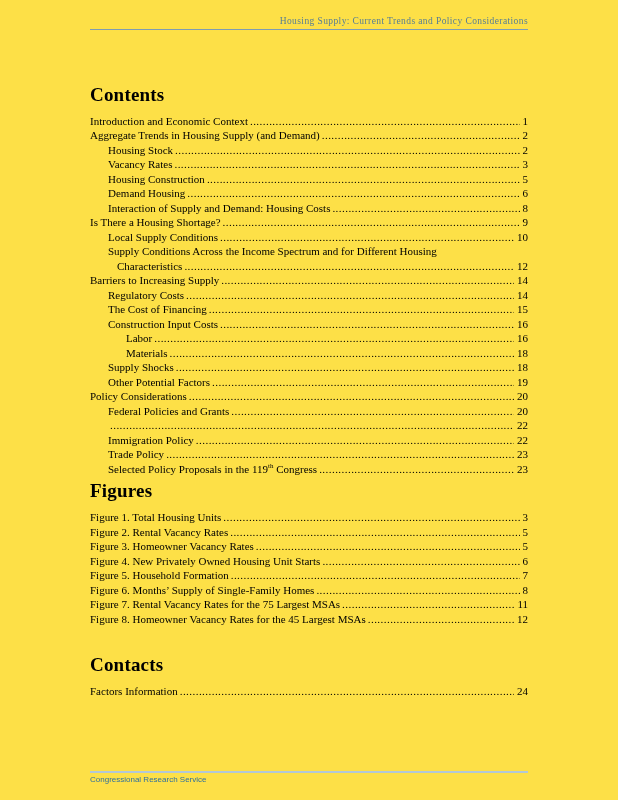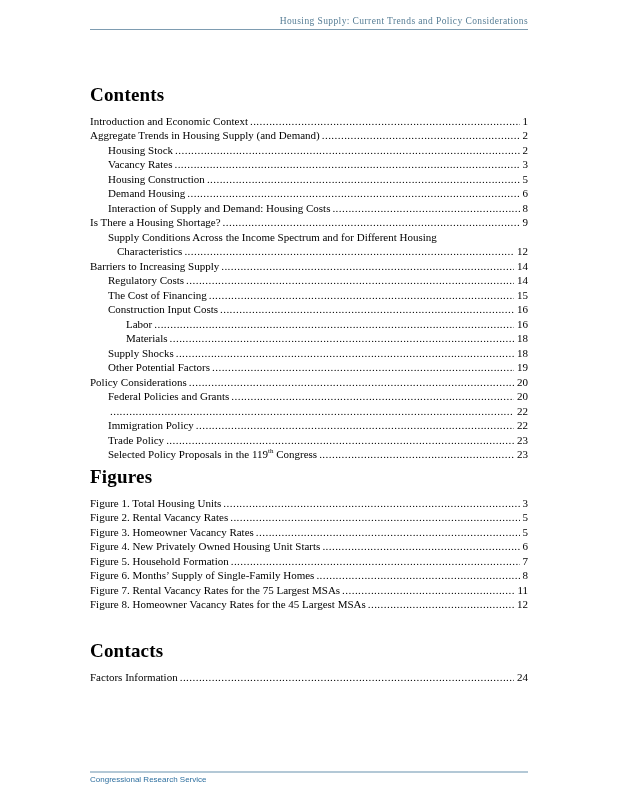--- a/index.html
+++ b/index.html
@@ -1,20 +1,20 @@
 <!DOCTYPE html>
 <html style="--header-text: #567d95; --header-rule: #7e9cb1; --footer-text: #2e6f9f; --footer-rule: #b3c8d6;"><head>
 <meta charset="utf-8">
 <style>
   html,body { margin:0; padding:0; background:#e9e9e9; }
   .page {
     position:relative;
     width:618px; height:800px;
     margin:0 auto;
-    background:#ffffff;
+    background:#fde047;
     font-family:"Liberation Serif", serif;
     color:#000;
     overflow:hidden;
   }
   
   .running-header {
     position:absolute;
     left:90px; width:438px; top:16px;
     border-bottom:1px solid var(--header-rule, #7e9cb1);
     padding-bottom:3px;
@@ -119,20 +119,25 @@
           <span class="lbl">Interaction of Supply and Demand: Housing Costs</span>
           <span class="dots"></span>
           <span class="pg">8</span>
         </div>
         <div class="toc-row lvl1">
           <span class="lbl">Is There a Housing Shortage?</span>
           <span class="dots"></span>
           <span class="pg">9</span>
         </div>
         <div class="toc-row lvl2">
+          <span class="lbl">Local Supply Conditions</span>
+          <span class="dots"></span>
+          <span class="pg">10</span>
+        </div>
+        <div class="toc-row lvl2">
           <span class="lbl">Supply Conditions Across the Income Spectrum and for Different Housing</span>
         </div>
         <div class="toc-row cont">
           <span class="lbl">Characteristics</span>
           <span class="dots"></span>
           <span class="pg">12</span>
         </div>
         <div class="toc-row lvl1">
           <span class="lbl">Barriers to Increasing Supply</span>
           <span class="dots"></span>

